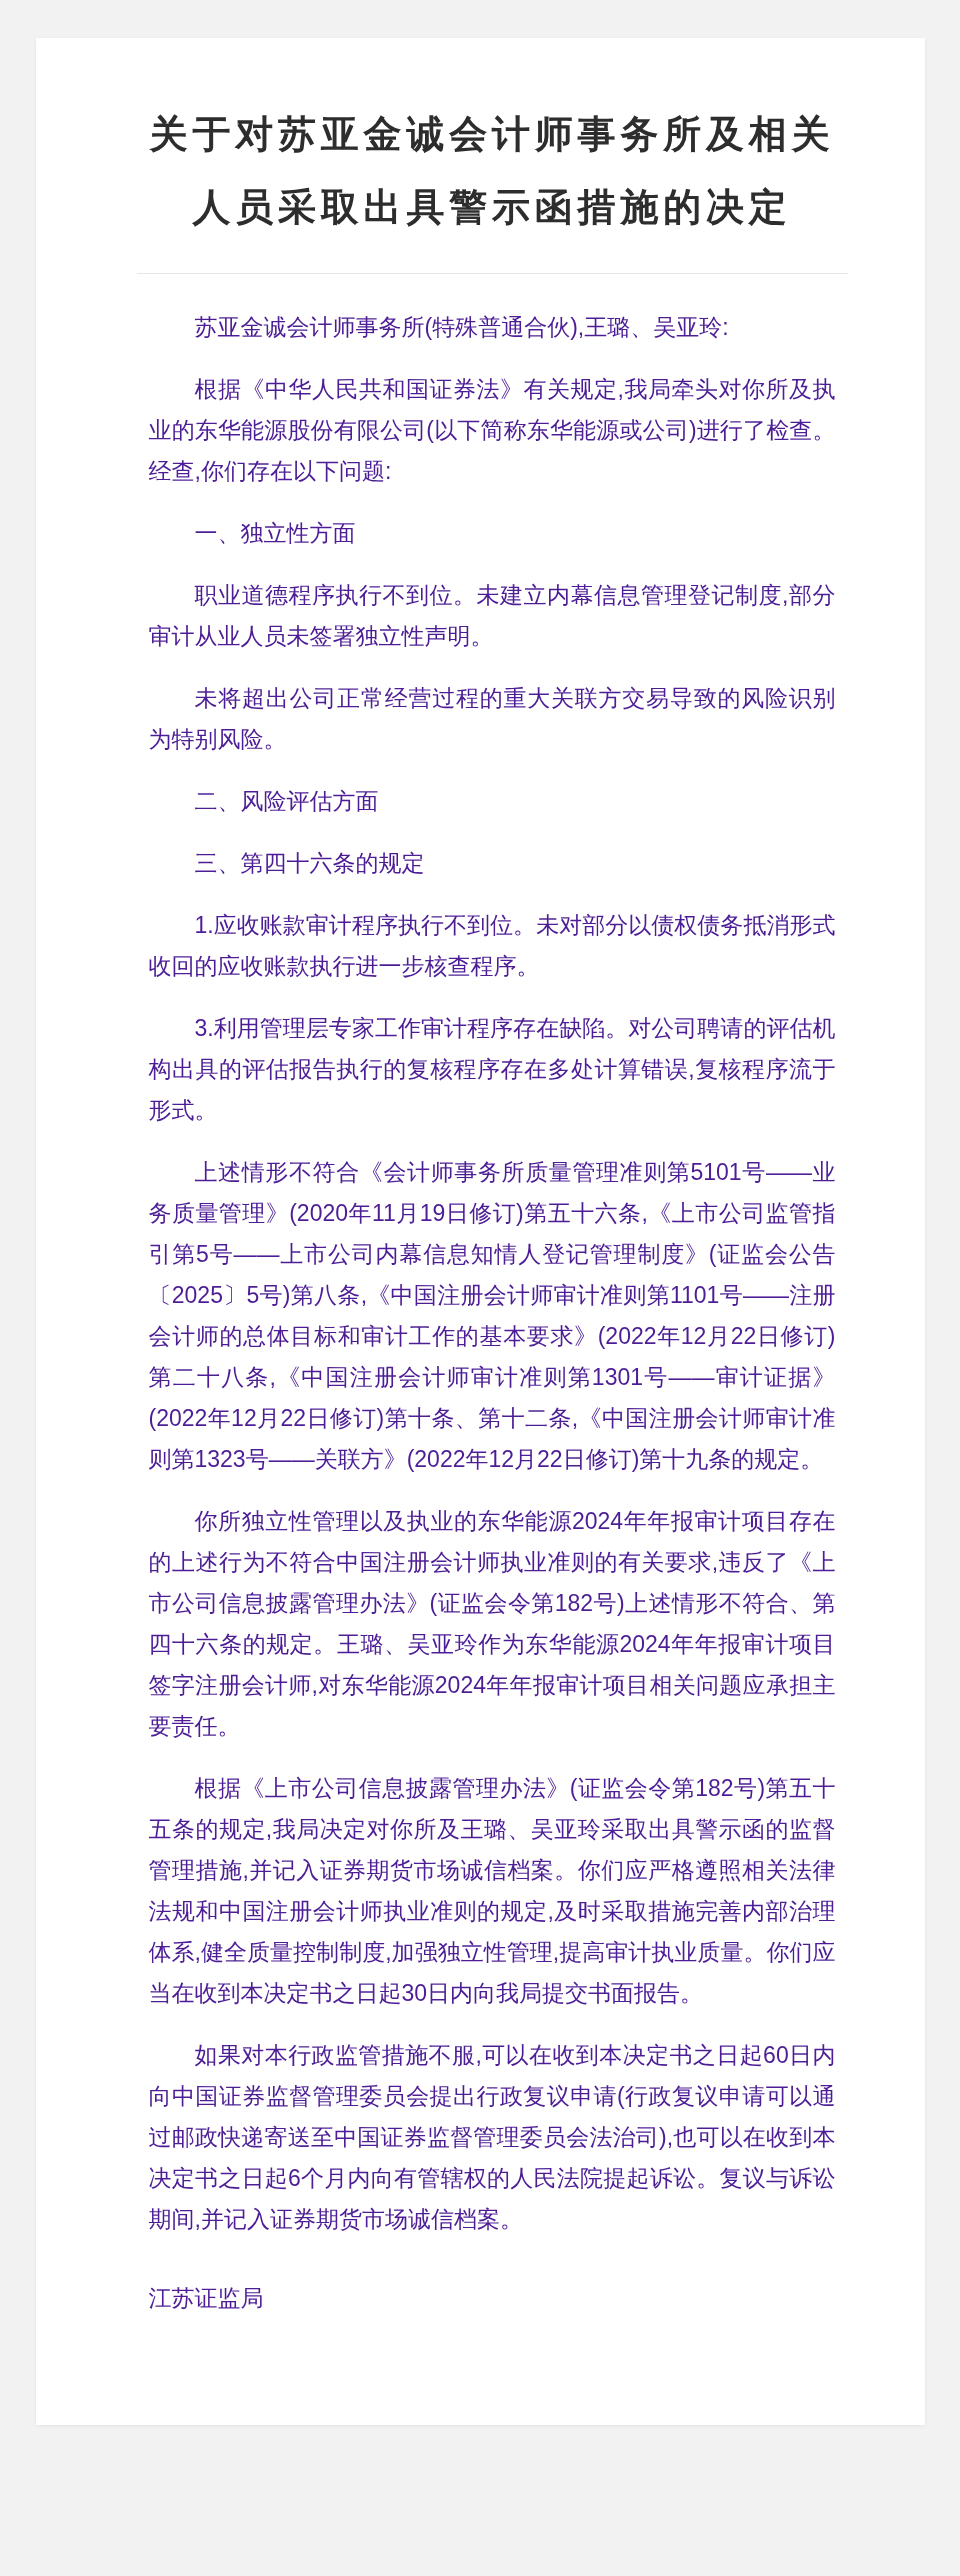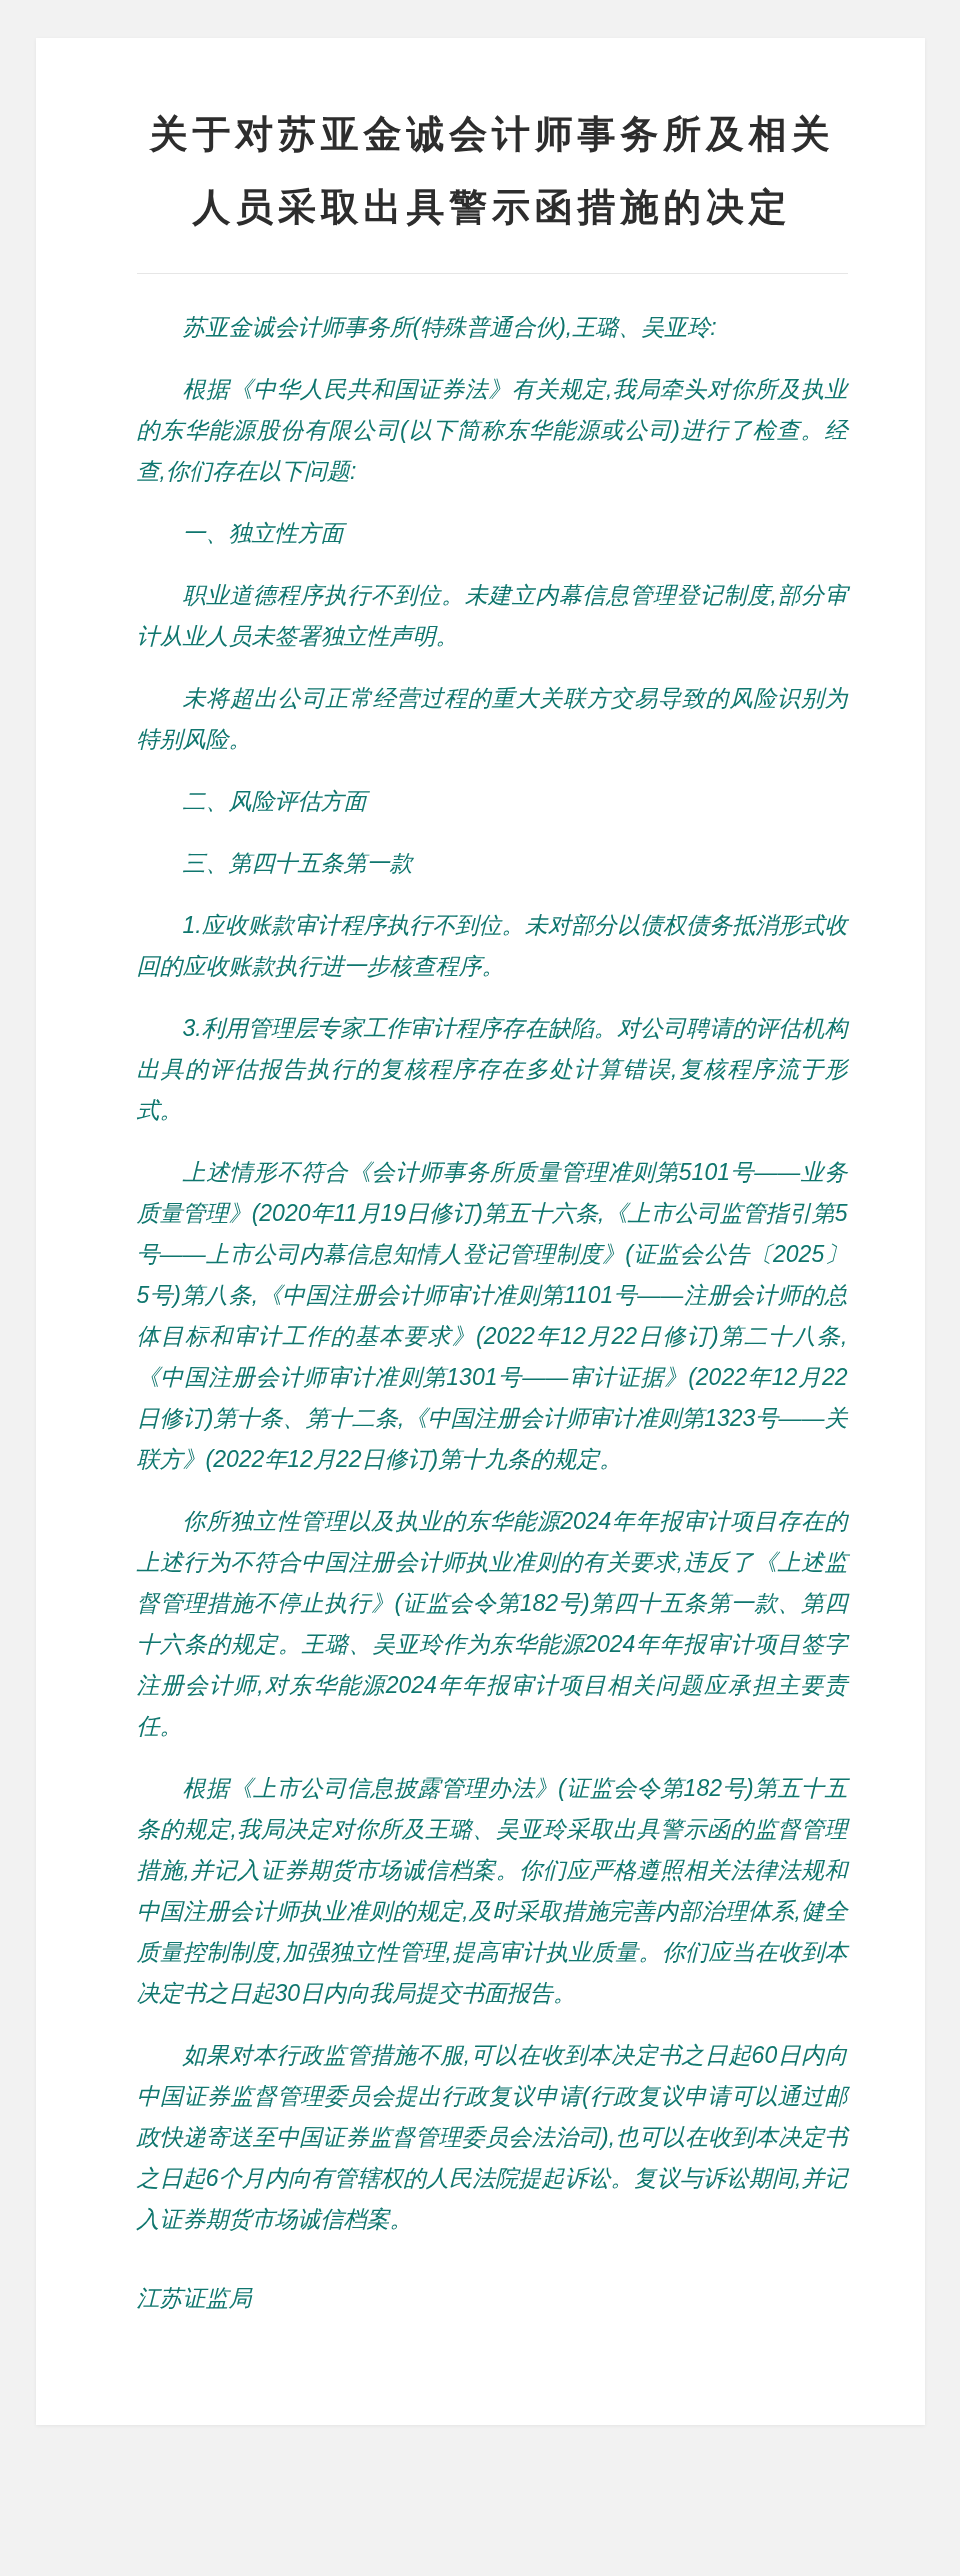--- a/index.html
+++ b/index.html
@@ -31,23 +31,22 @@
   .title-divider {
     border: none;
     border-top: 1px solid #e6e6e6;
     margin: 0 0 33px 0;
     height: 0;
   }
   .doc-body p,
   .signature-block p {
     font-size: 23px;
     line-height: 41px;
-    color: #0f766e;
-    margin: 21px 0;
-    font-style: italic;
+    color: #4c1d95;
+    margin: 21px 12px;
   }
   .doc-para {
     text-indent: 2em;
     text-align: justify;
   }
   .signature-block {
     margin-top: 38px;
   }
   .doc-sign,
   .doc-date {
@@ -67,25 +66,25 @@
 
     <hr class="title-divider">
 
     <div class="doc-body">
       <p class="doc-para">苏亚金诚会计师事务所(特殊普通合伙),王璐、吴亚玲:</p>
       <p class="doc-para">根据《中华人民共和国证券法》有关规定,我局牵头对你所及执业的东华能源股份有限公司(以下简称东华能源或公司)进行了检查。经查,你们存在以下问题:</p>
       <p class="doc-para">一、独立性方面</p>
       <p class="doc-para">职业道德程序执行不到位。未建立内幕信息管理登记制度,部分审计从业人员未签署独立性声明。</p>
       <p class="doc-para">未将超出公司正常经营过程的重大关联方交易导致的风险识别为特别风险。</p>
       <p class="doc-para">二、风险评估方面</p>
-      <p class="doc-para">三、第四十五条第一款</p>
+      <p class="doc-para">三、第四十六条的规定</p>
       <p class="doc-para">1.应收账款审计程序执行不到位。未对部分以债权债务抵消形式收回的应收账款执行进一步核查程序。</p>
       <p class="doc-para">3.利用管理层专家工作审计程序存在缺陷。对公司聘请的评估机构出具的评估报告执行的复核程序存在多处计算错误,复核程序流于形式。</p>
       <p class="doc-para">上述情形不符合《会计师事务所质量管理准则第5101号——业务质量管理》(2020年11月19日修订)第五十六条,《上市公司监管指引第5号——上市公司内幕信息知情人登记管理制度》(证监会公告〔2025〕5号)第八条,《中国注册会计师审计准则第1101号——注册会计师的总体目标和审计工作的基本要求》(2022年12月22日修订)第二十八条,《中国注册会计师审计准则第1301号——审计证据》(2022年12月22日修订)第十条、第十二条,《中国注册会计师审计准则第1323号——关联方》(2022年12月22日修订)第十九条的规定。</p>
-      <p class="doc-para">你所独立性管理以及执业的东华能源2024年年报审计项目存在的上述行为不符合中国注册会计师执业准则的有关要求,违反了《上述监督管理措施不停止执行》(证监会令第182号)第四十五条第一款、第四十六条的规定。王璐、吴亚玲作为东华能源2024年年报审计项目签字注册会计师,对东华能源2024年年报审计项目相关问题应承担主要责任。</p>
+      <p class="doc-para">你所独立性管理以及执业的东华能源2024年年报审计项目存在的上述行为不符合中国注册会计师执业准则的有关要求,违反了《上市公司信息披露管理办法》(证监会令第182号)上述情形不符合、第四十六条的规定。王璐、吴亚玲作为东华能源2024年年报审计项目签字注册会计师,对东华能源2024年年报审计项目相关问题应承担主要责任。</p>
       <p class="doc-para">根据《上市公司信息披露管理办法》(证监会令第182号)第五十五条的规定,我局决定对你所及王璐、吴亚玲采取出具警示函的监督管理措施,并记入证券期货市场诚信档案。你们应严格遵照相关法律法规和中国注册会计师执业准则的规定,及时采取措施完善内部治理体系,健全质量控制制度,加强独立性管理,提高审计执业质量。你们应当在收到本决定书之日起30日内向我局提交书面报告。</p>
       <p class="doc-para">如果对本行政监管措施不服,可以在收到本决定书之日起60日内向中国证券监督管理委员会提出行政复议申请(行政复议申请可以通过邮政快递寄送至中国证券监督管理委员会法治司),也可以在收到本决定书之日起6个月内向有管辖权的人民法院提起诉讼。复议与诉讼期间,并记入证券期货市场诚信档案。</p>
     </div>
 
     <div class="signature-block">
       <p class="doc-sign">江苏证监局</p>
     </div>
 
   </div>
 </div>

